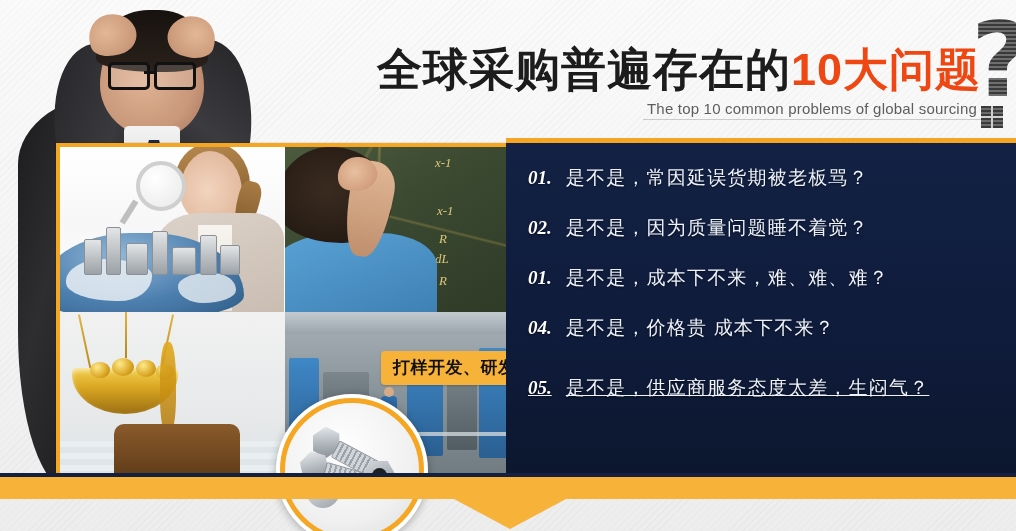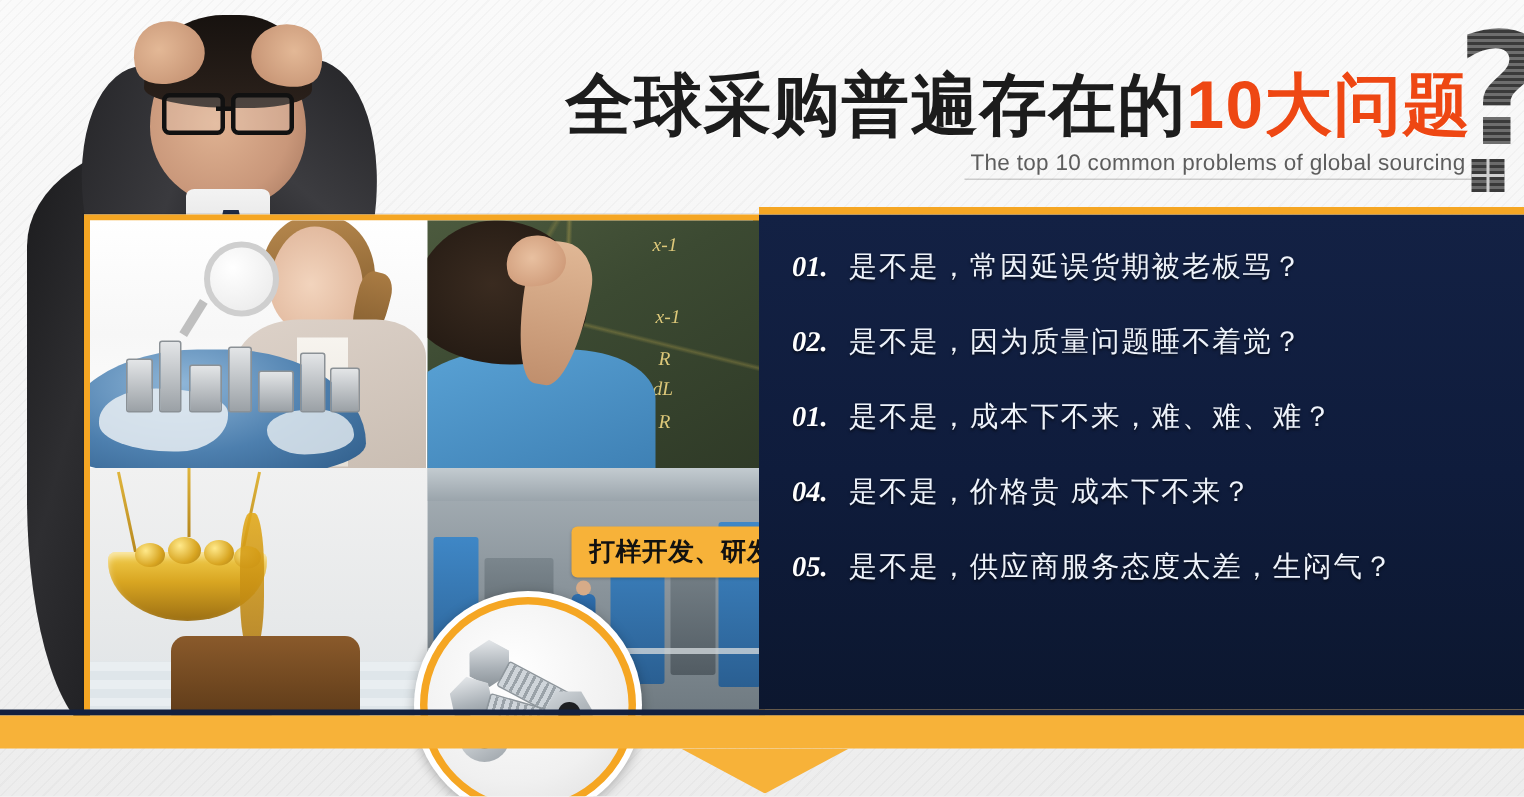--- a/index.html
+++ b/index.html
@@ -341,21 +341,21 @@
   .item{
     position:absolute;left:22px;color:#eef3fb;white-space:nowrap;
     font-size:19px;letter-spacing:1.2px;
     text-shadow:0 1px 2px rgba(0,0,0,.6);
   }
   .item .num{
     font-style:italic;font-weight:bold;font-size:19px;
     font-family:"Liberation Serif","DejaVu Serif",serif;
     margin-right:14px;color:#ffffff;letter-spacing:0;
   }
-  .i1{top:22px;} .i2{top:72px;} .i3{top:122px;} .i4{top:172px;} .i5{top:222px;}
+  .i1{top:22px;} .i2{top:72px;} .i3{top:122px;} .i4{top:172px;} .i5{top:232px;text-decoration:underline;}
   .closing{
     position:absolute;left:22px;top:268px;color:#e6ecf6;
     font-size:18px;letter-spacing:1.2px;white-space:nowrap;
     text-shadow:0 1px 2px rgba(0,0,0,.6);
   }
 
   
   .botbar{position:absolute;left:0;top:477px;width:1016px;height:22px;background:#f7b239;}
   .arrow{
     position:absolute;left:454px;top:499px;width:112px;height:30px;

